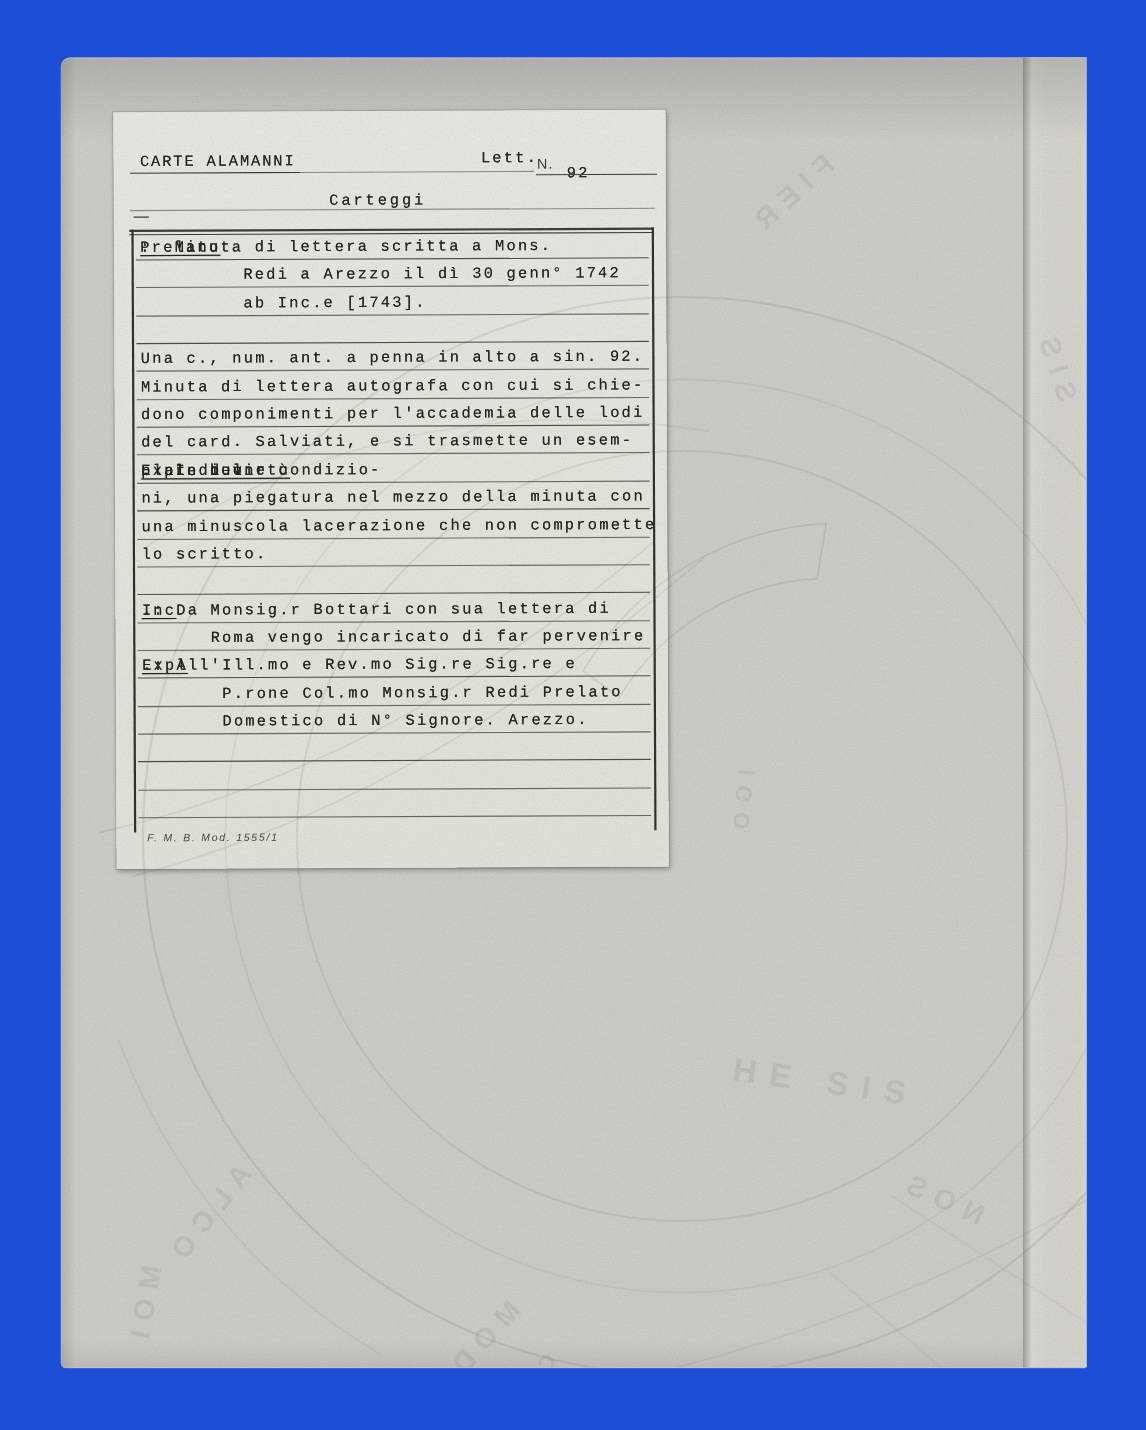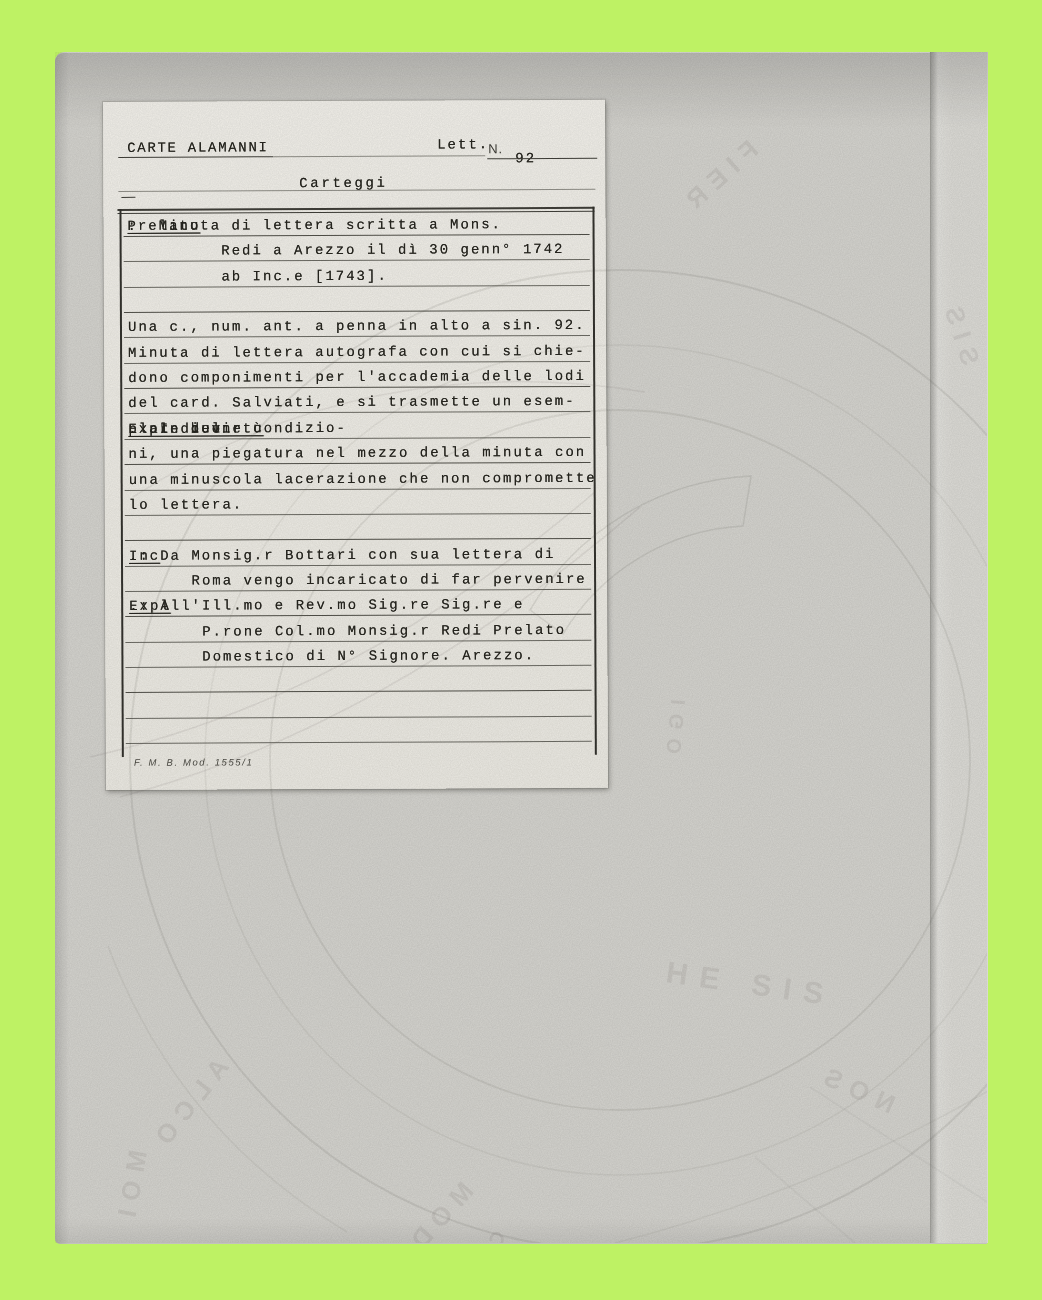--- a/index.html
+++ b/index.html
@@ -1,16 +1,16 @@
 <!DOCTYPE html>
 <html><head>
 <meta charset="utf-8">
 <style>
   html,body{margin:0;padding:0;background:#050505;}
-  .stage{position:relative;width:1042px;height:1300px;background:#bef264;overflow:hidden;
+  .stage{position:relative;width:1042px;height:1300px;background:#1d4ed8;overflow:hidden;
          font-family:"Liberation Mono", monospace;}
   
   .page{position:absolute;left:55px;top:52px;width:932px;height:1191px;
         background:
           linear-gradient(180deg, rgba(0,0,0,0.13), rgba(0,0,0,0) 75px),
           linear-gradient(90deg, rgba(0,0,0,0.12), rgba(0,0,0,0) 14px),
           linear-gradient(0deg, rgba(0,0,0,0.07), rgba(0,0,0,0) 26px),
           #d2d1cc;
         border-radius:9px 0 0 5px;
         border-top:1px solid rgba(255,255,255,0.28);}
@@ -87,21 +87,21 @@
         <div class="trow" style="top: 266.1px;"><span>dono componimenti per l'accademia delle lodi</span></div>
         <div class="rule" style="top: 311.45px;"></div>
         <div class="trow" style="top: 291.45px;"><span>del card. Salviati, e si trasmette un esem-</span></div>
         <div class="rule" style="top: 336.8px;"></div>
         <div class="trow" style="top: 316.8px;"><span>plare del </span><span class="u">Expl di virtù</span><span>.  In buone condizio-</span></div>
         <div class="rule dk" style="top: 362.15px;"></div>
         <div class="trow" style="top: 342.15px;"><span>ni, una piegatura nel mezzo della minuta con</span></div>
         <div class="rule" style="top: 387.5px;"></div>
         <div class="trow" style="top: 367.5px;"><span>una minuscola lacerazione che non compromette</span></div>
         <div class="rule" style="top: 412.85px;"></div>
-        <div class="trow" style="top: 392.85px;"><span>lo lettera.</span></div>
+        <div class="trow" style="top: 392.85px;"><span>lo scritto.</span></div>
         <div class="rule dk" style="top: 438.2px;"></div>
         <div class="rule" style="top: 463.55px;"></div>
         <div class="trow" style="top: 443.55px;"><span class="u">Inc</span><span>.: Da Monsig.r Bottari con sua lettera di</span></div>
         <div class="rule" style="top: 488.9px;"></div>
         <div class="trow" style="top: 468.9px;"><span>      Roma vengo incaricato di far pervenire</span></div>
         <div class="rule dk" style="top: 514.25px;"></div>
         <div class="trow" style="top: 494.25px;"><span class="u">Expl</span><span>.: All'Ill.mo e Rev.mo Sig.re Sig.re e</span></div>
         <div class="rule" style="top: 539.6px;"></div>
         <div class="trow" style="top: 519.6px;"><span>       P.rone Col.mo Monsig.r Redi Prelato</span></div>
         <div class="rule" style="top: 564.95px;"></div>

